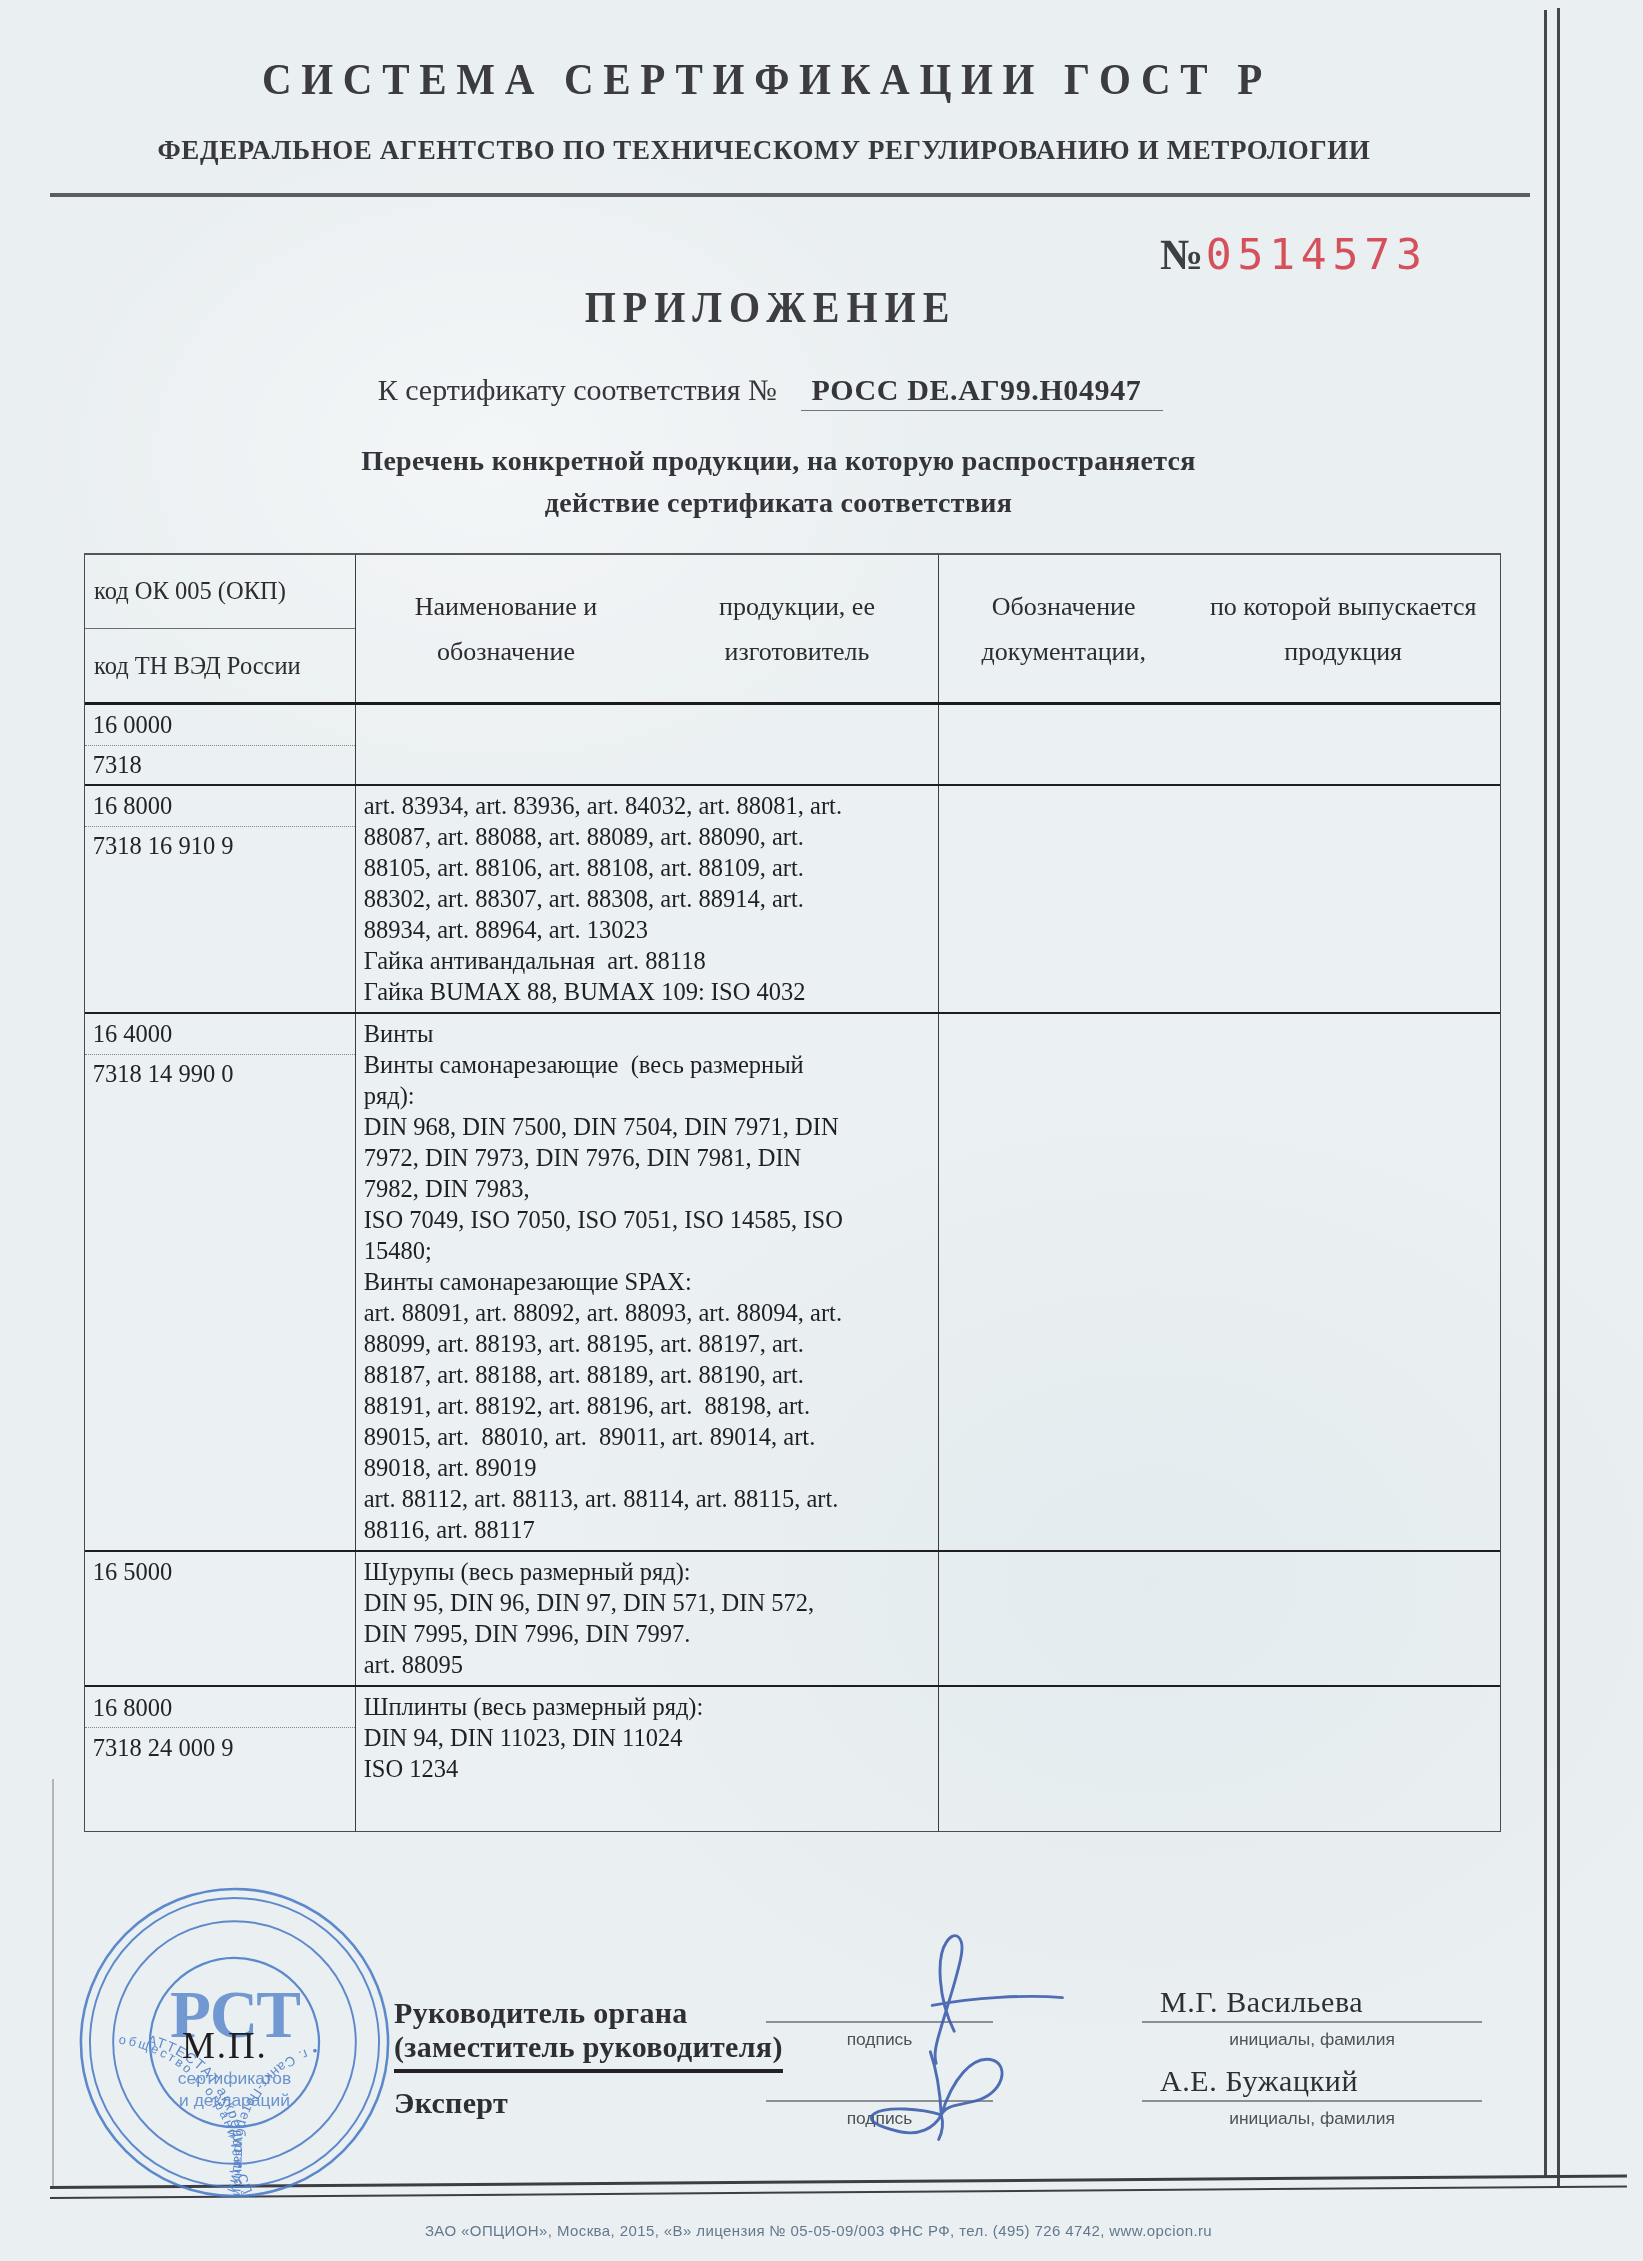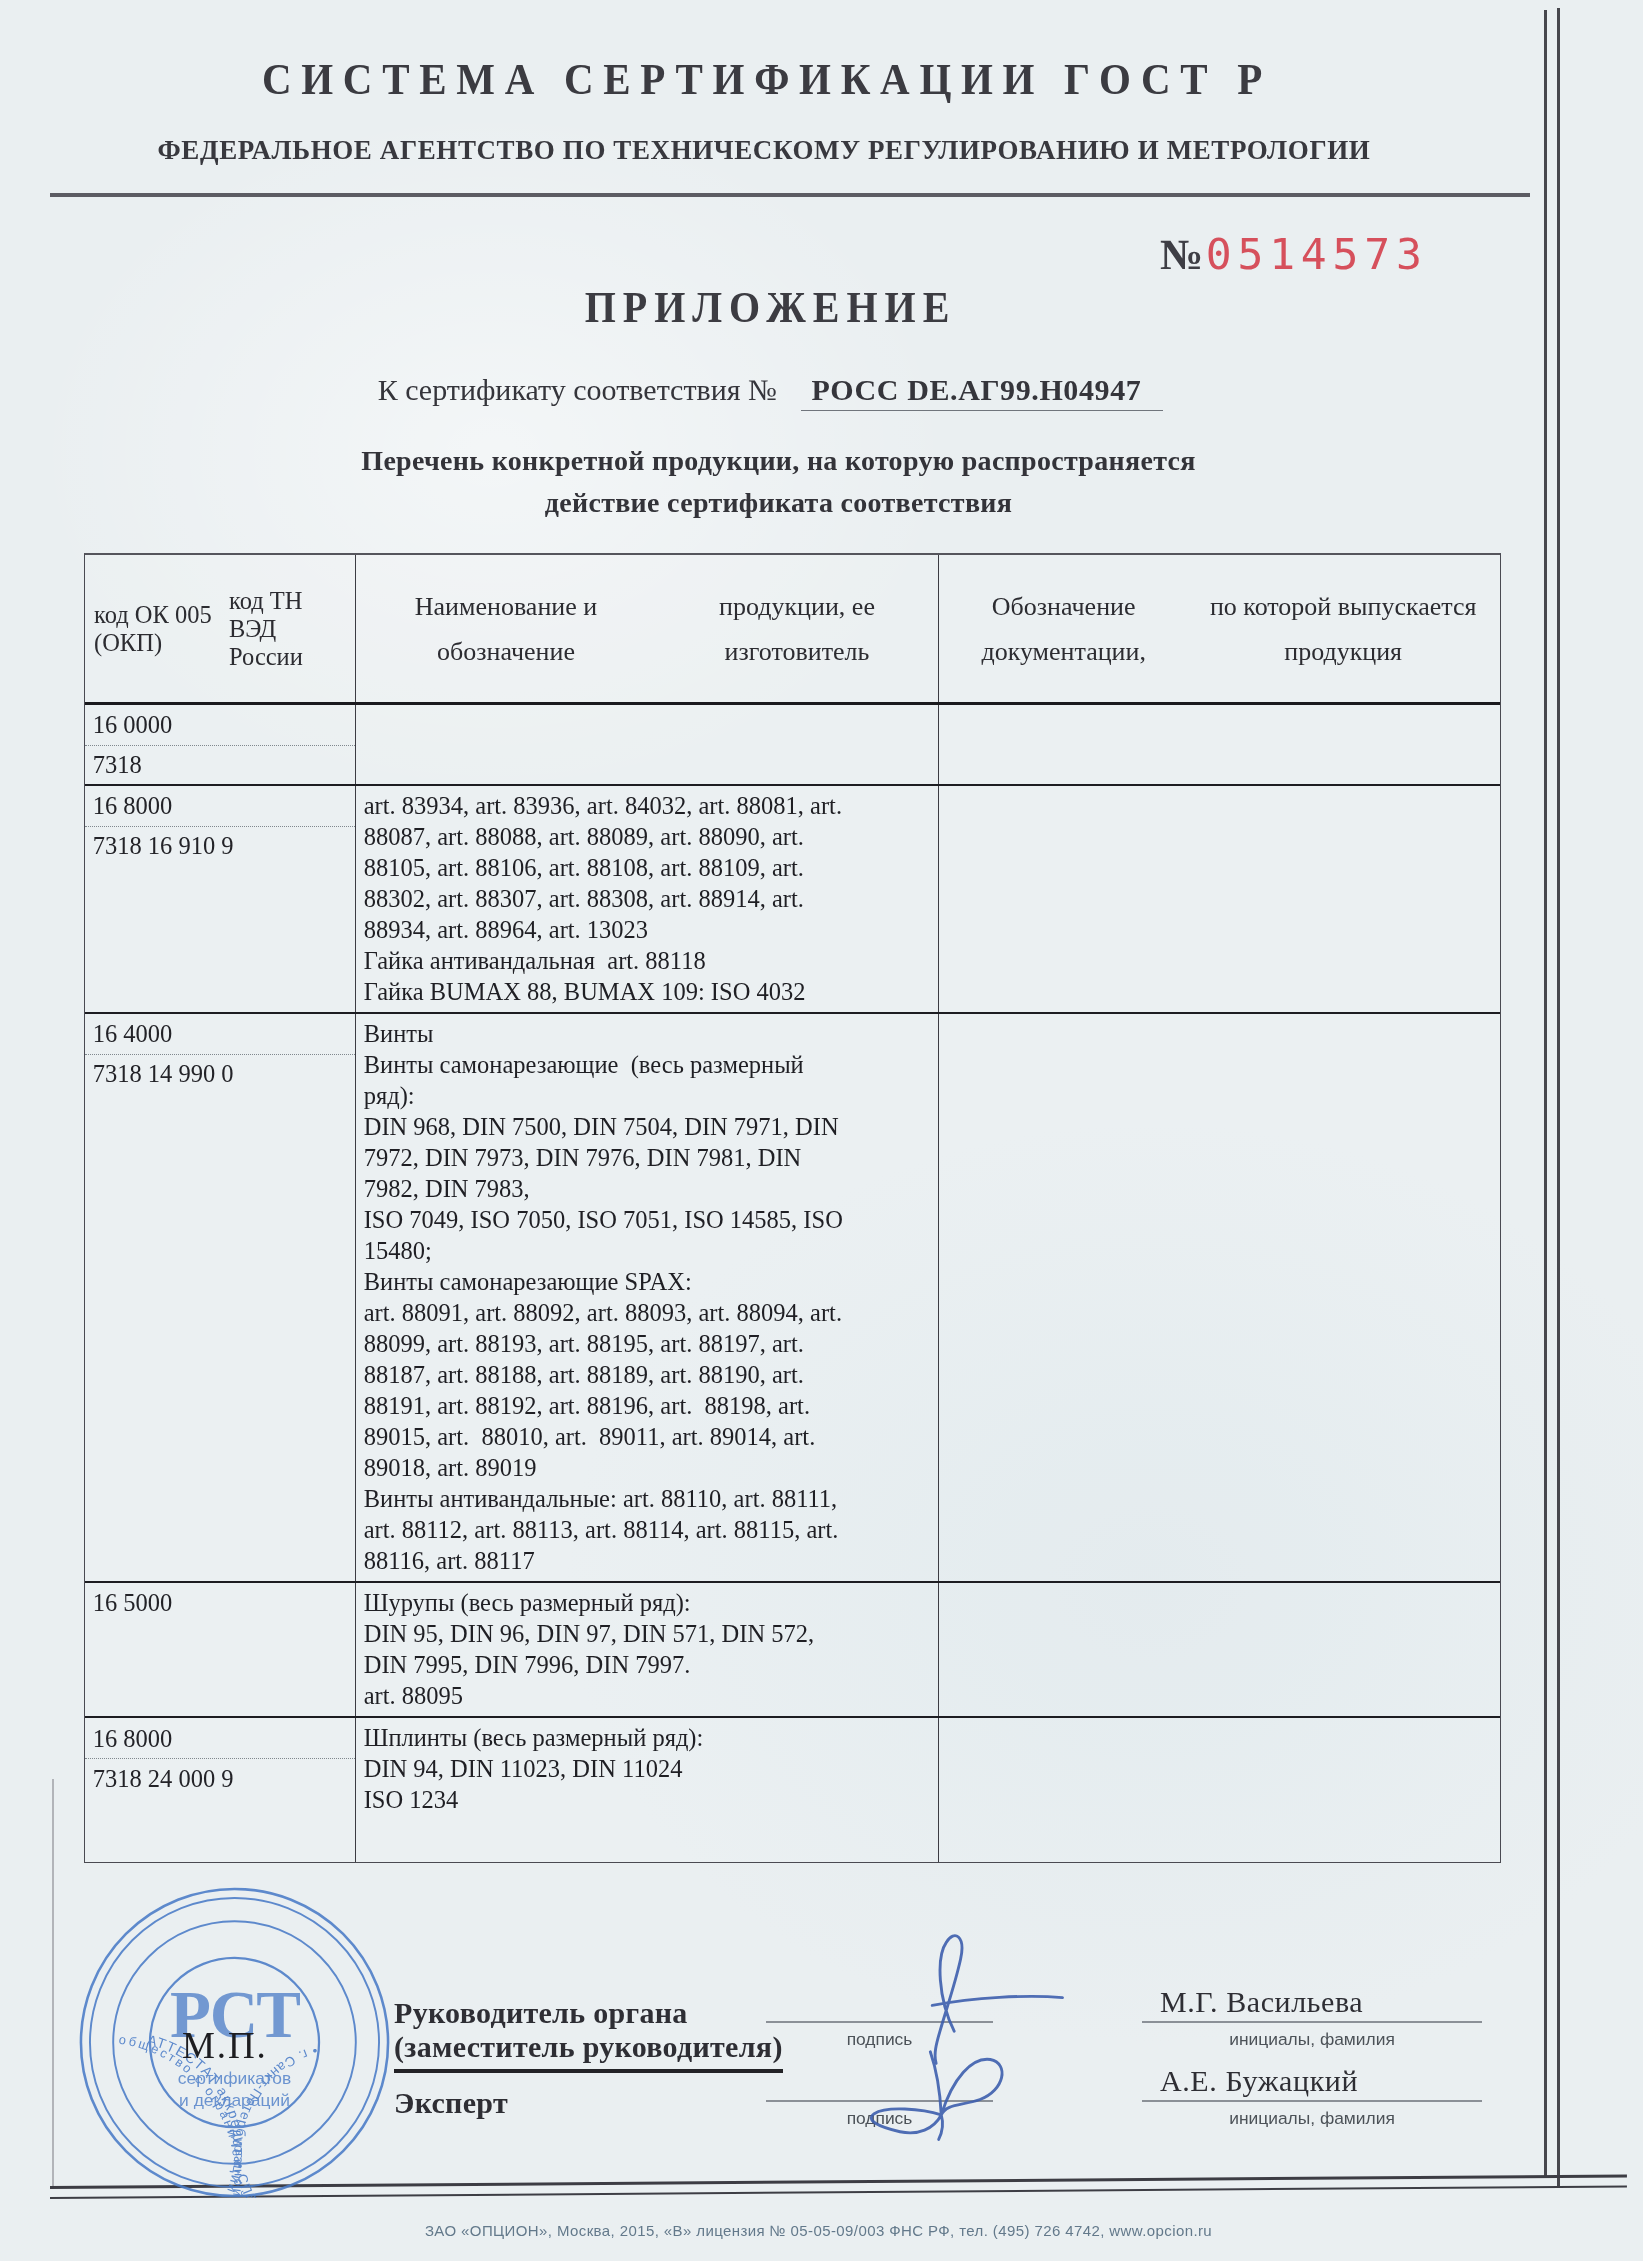--- a/index.html
+++ b/index.html
@@ -37,21 +37,21 @@
   .desc.d1{top:445px;}
   .desc.d2{top:487px;}
   
   .ctable{position:absolute; left:84px; top:553px; width:1415px;
       border:1.9px solid #4a4a52; border-top:2.6px solid #55555c; background:rgba(255,255,255,.07);}
   .thead{display:flex; height:147px; border-bottom:3.9px solid #1a1a1e;}
   .tcell{box-sizing:border-box;}
   .tcol1{width:271px; border-right:1.9px solid #3c3c43;}
   .tcol2{width:583px; border-right:1.9px solid #3c3c43;}
   .tcol3{width:559px;}
-  .thead .tcol1{display:flex; flex-direction:row;}
+  .thead .tcol1{display:flex; flex-direction:column;}
   .h-half{flex:1; display:flex; align-items:center; padding-left:9px; font-size:24.5px; color:#2c2c31;}
   .h-sep{height:1.9px; background:#6e6e76; margin:0;}
   .h-center{display:flex; flex-direction:row; justify-content:center; align-items:center; text-align:center;
       font-size:26px; line-height:45px; color:#2c2c31;}
   .trow{display:flex; border-top:2.6px solid #1d1d22;}
   .trow:first-child{border-top:none;}
   .code-cell{padding:5.2px 6.4px 3.9px 7.7px; font-size:24.5px; line-height:30px; color:#232328;}
   .code-sep{border-top:1.9px dotted #80888e; margin:4.5px -6.4px 4.5px -7.7px;}
   .prod-cell{padding:3.9px 5.2px 5.2px 7.7px;}
   .tline{font-size:24.5px; line-height:31px; color:#1f1f24; white-space:pre-wrap;}
@@ -172,21 +172,20 @@
             <div class="tline">7982, DIN 7983,</div>
             <div class="tline">ISO 7049, ISO 7050, ISO 7051, ISO 14585, ISO</div>
             <div class="tline">15480;</div>
             <div class="tline">Винты самонарезающие SPAX:</div>
             <div class="tline">art. 88091, art. 88092, art. 88093, art. 88094, art.</div>
             <div class="tline">88099, art. 88193, art. 88195, art. 88197, art.</div>
             <div class="tline">88187, art. 88188, art. 88189, art. 88190, art.</div>
             <div class="tline">88191, art. 88192, art. 88196, art.  88198, art.</div>
             <div class="tline">89015, art.  88010, art.  89011, art. 89014, art.</div>
             <div class="tline">89018, art. 89019</div>
-            <div class="tline">Винты антивандальные: art. 88110, art. 88111,</div>
             <div class="tline">art. 88112, art. 88113, art. 88114, art. 88115, art.</div>
             <div class="tline">88116, art. 88117</div>
           </div>
           <div class="tcell tcol3"></div>
         </div>
         <div class="trow row-3">
           <div class="tcell tcol1 code-cell">
             <div>16 5000</div>
           </div>
           <div class="tcell tcol2 prod-cell">

